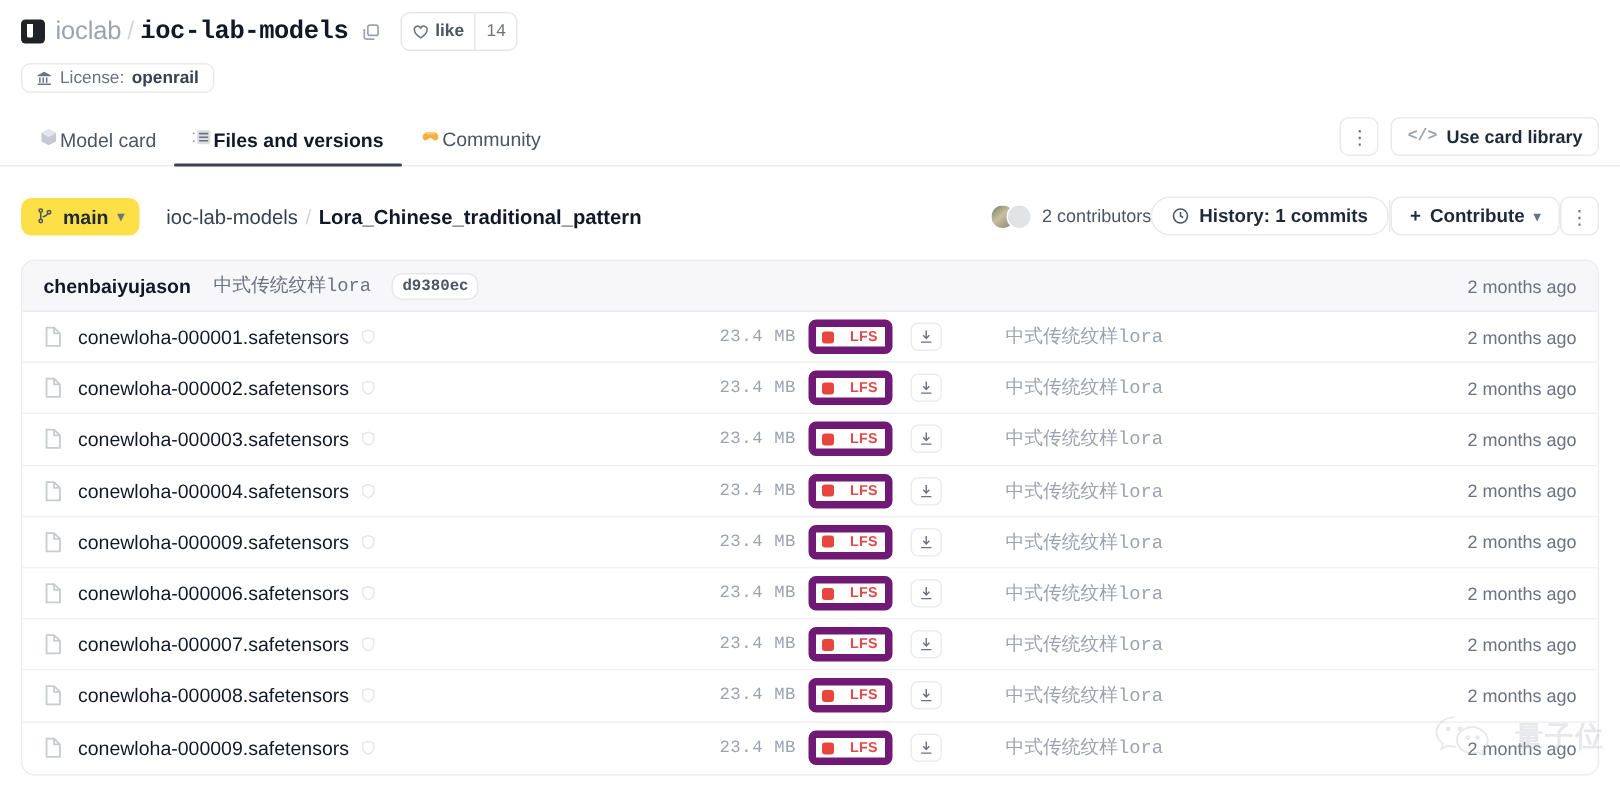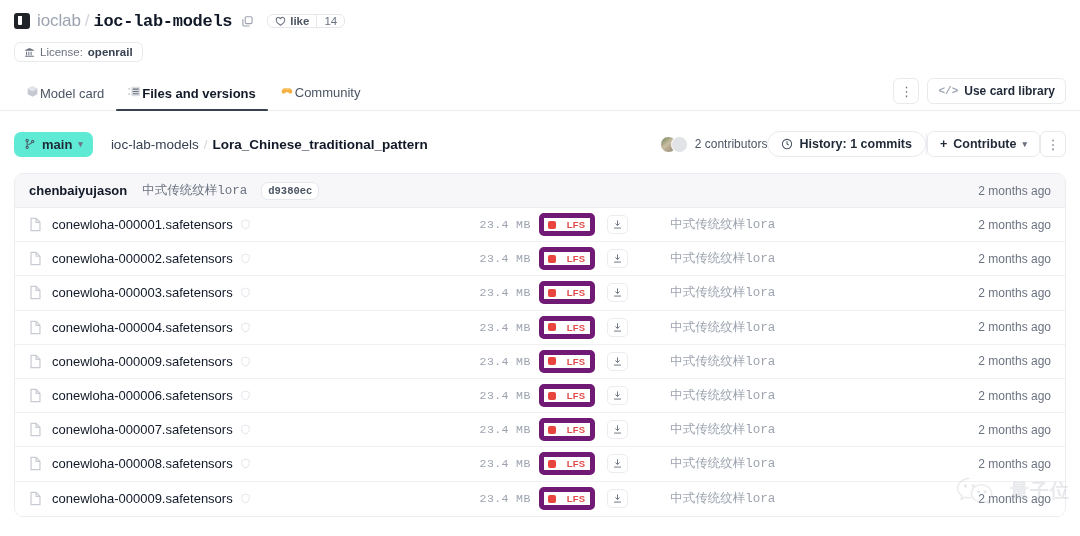--- a/index.html
+++ b/index.html
@@ -38,21 +38,21 @@
   .repo-name {
     font-size: 17px; font-weight: 700; color: #111827;
     font-family: "Liberation Mono", monospace;
     letter-spacing: -0.3px;
   }
   .copy-icon { margin-left: 9px; color: #9ca3af; display: flex; align-items: center; }
   .like-pill {
     margin-left: 13px;
     display: flex; align-items: stretch;
     border: 1px solid #e5e7eb; border-radius: 6px;
-    height: 14px; background: #fff; overflow: hidden;
+    height: 26px; background: #fff; overflow: hidden;
   }
   .like-pill .lk {
     display: flex; align-items: center; gap: 4px;
     padding: 0 7px; font-size: 11.5px; font-weight: 700; color: #4b5563;
   }
   .like-pill .cnt {
     display: flex; align-items: center; padding: 0 7px;
     font-size: 11.5px; color: #6b7280;
     border-left: 1px solid #e5e7eb;
   }
@@ -105,21 +105,21 @@
   .lib-btn .code-ico { color: #9ca3af; font-size: 11px; font-family: "Liberation Mono", monospace; }
 
   
   .toolbar {
     display: flex; align-items: center;
     padding: 14px 14px 0 14px;
     height: 52px;
   }
   .branch-btn {
     display: flex; align-items: center; gap: 6px;
-    background: #5eead4; border-radius: 7px;
+    background: #fde047; border-radius: 7px;
     padding: 5px 10px; font-size: 13px; color: #1f2937; font-weight: 600;
     cursor: pointer;
   }
   .branch-btn .caret { color: #6b7280; font-size: 9px; }
   .breadcrumb {
     margin-left: 18px; font-size: 13.5px; display: flex; align-items: center; gap: 5px;
   }
   .bc-link { color: #374151; cursor: pointer; }
   .bc-sep { color: #d1d5db; }
   .bc-cur { color: #111827; font-weight: 600; }

